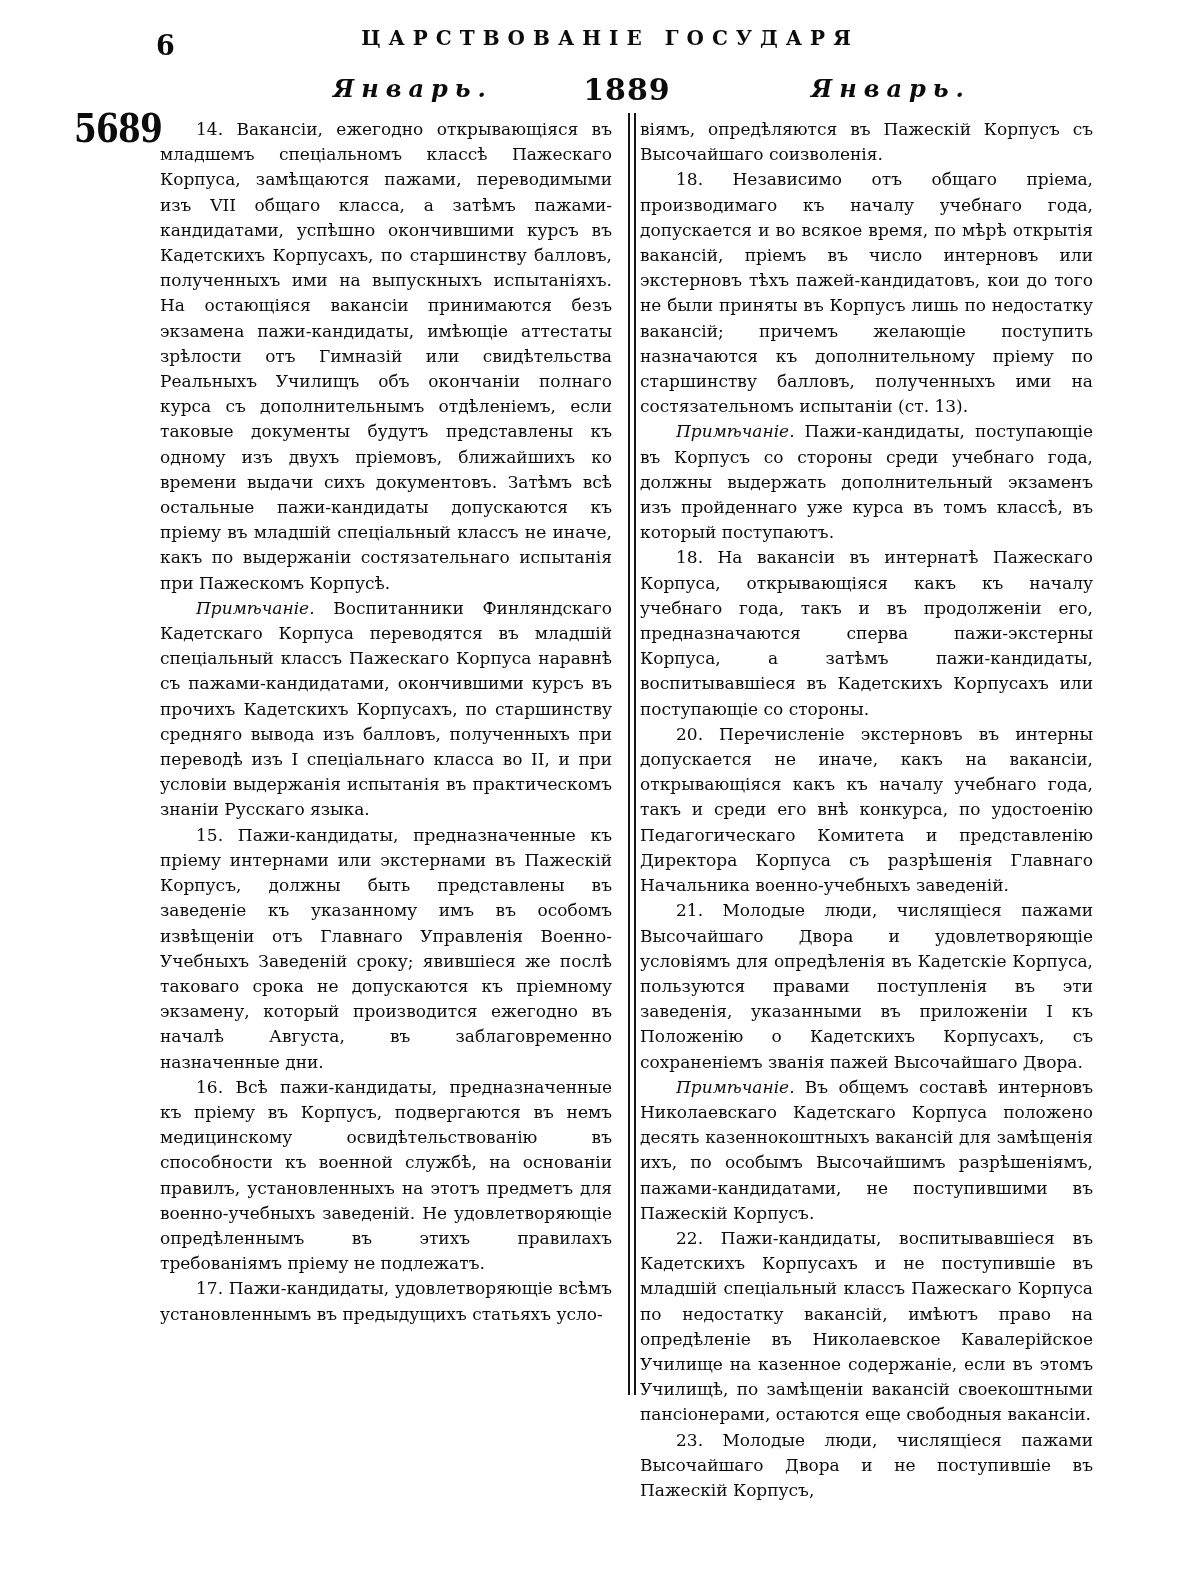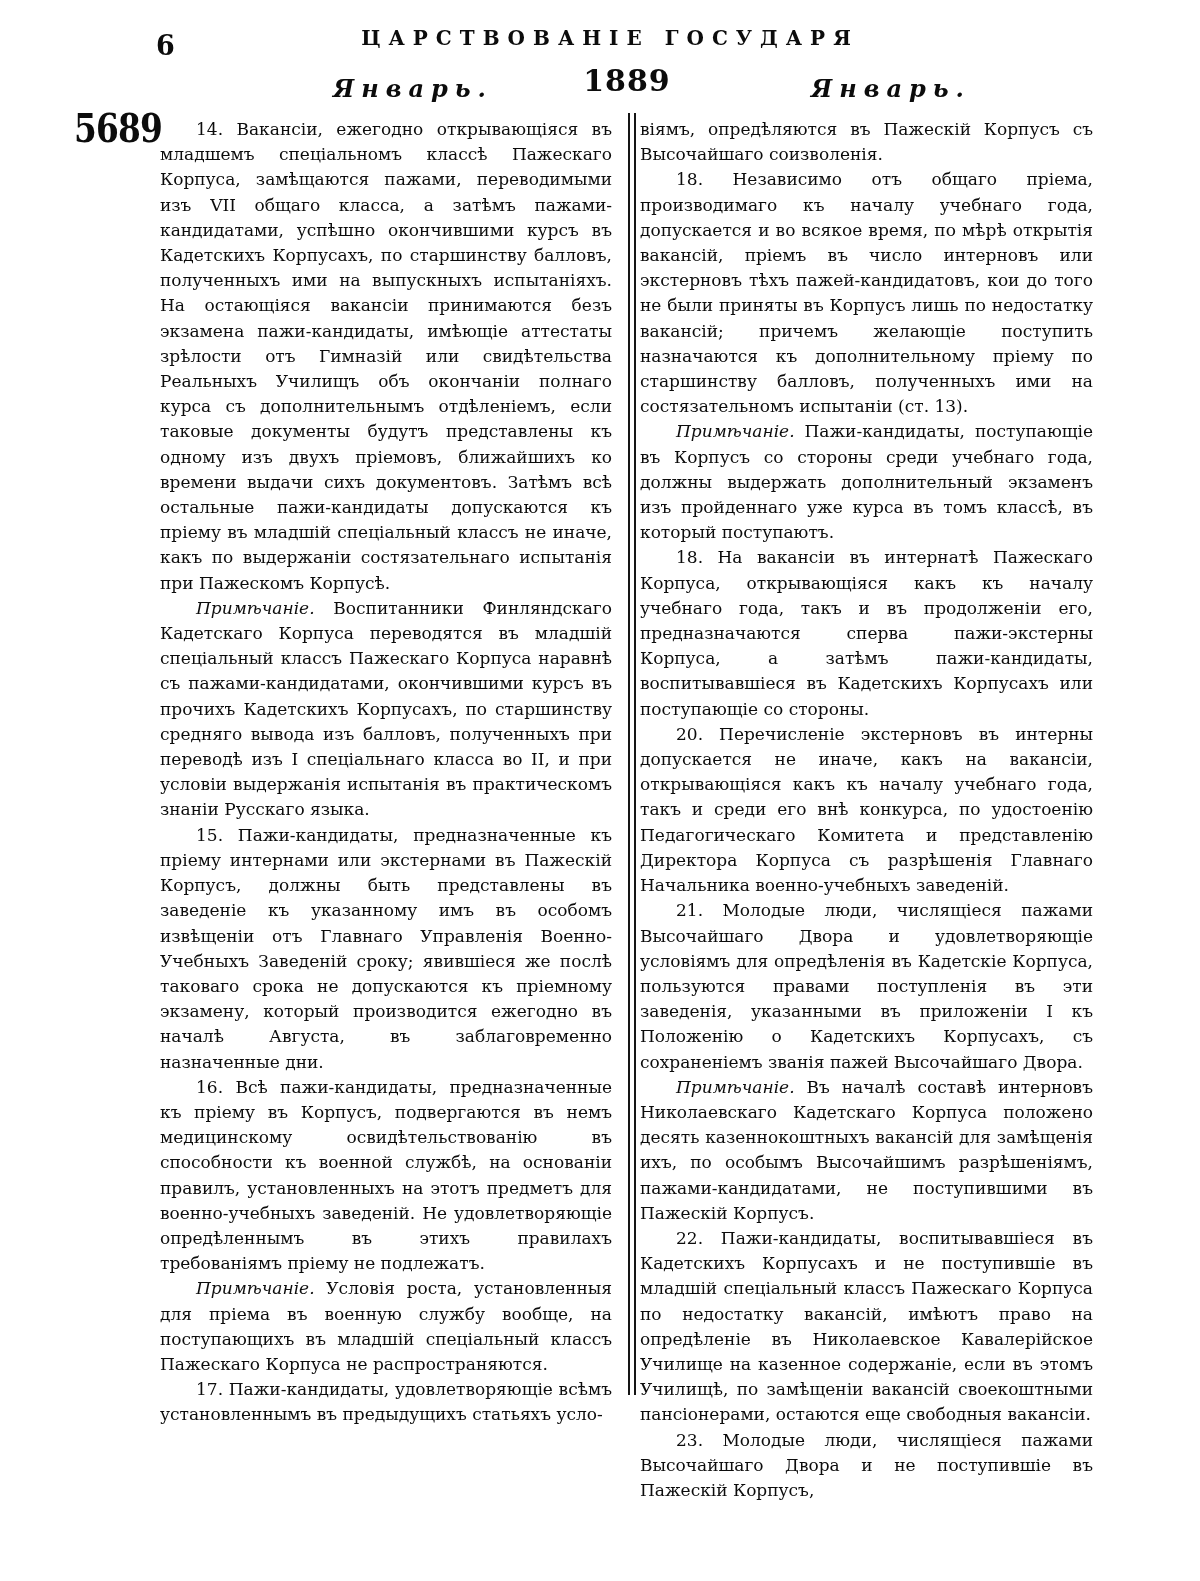--- a/index.html
+++ b/index.html
@@ -48,21 +48,21 @@
     margin-left: 23px;
   }
   .month-left { left: 390px; transform: translateX(-50%); }
   .month-right { left: 868px; transform: translateX(-50%); }
   .year {
     left: 627px;
     transform: translateX(-50%);
     font-size: 30px;
     font-weight: bold;
     letter-spacing: 1px;
-    top: 63px;
+    top: 72px;
   }
   .act-number {
     position: absolute;
     left: 74px;
     top: 104px;
     font-size: 40px;
     font-weight: bold;
     transform: scaleX(0.82);
     transform-origin: left top;
     letter-spacing: -1px;
@@ -105,29 +105,28 @@
   <div class="month-right">Январь.</div>
   <div class="act-number">5689</div>
 
   <div class="divider"></div>
 
   <div class="column column-left">
     <p class="para"><span>14. Вакансіи, ежегодно открывающіяся въ младшемъ спеціальномъ классѣ Пажескаго Корпуса, замѣщаются пажами, переводимыми изъ VII общаго класса, а затѣмъ пажами-кандидатами, успѣшно окончившими курсъ въ Кадетскихъ Корпусахъ, по старшинству балловъ, полученныхъ ими на выпускныхъ испытаніяхъ. На остающіяся вакансіи принимаются безъ экзамена пажи-кандидаты, имѣющіе аттестаты зрѣлости отъ Гимназій или свидѣтельства Реальныхъ Училищъ объ окончаніи полнаго курса съ дополнительнымъ отдѣленіемъ, если таковые документы будутъ представлены къ одному изъ двухъ пріемовъ, ближайшихъ ко времени выдачи сихъ документовъ. Затѣмъ всѣ остальные пажи-кандидаты допускаются къ пріему въ младшій спеціальный классъ не иначе, какъ по выдержаніи состязательнаго испытанія при Пажескомъ Корпусѣ.</span></p>
     <p class="para"><i class="note-lead">Примѣчаніе.</i> <span>Воспитанники Финляндскаго Кадетскаго Корпуса переводятся въ младшій спеціальный классъ Пажескаго Корпуса наравнѣ съ пажами-кандидатами, окончившими курсъ въ прочихъ Кадетскихъ Корпусахъ, по старшинству средняго вывода изъ балловъ, полученныхъ при переводѣ изъ I спеціальнаго класса во II, и при условіи выдержанія испытанія въ практическомъ знаніи Русскаго языка.</span></p>
     <p class="para"><span>15. Пажи-кандидаты, предназначенные къ пріему интернами или экстернами въ Пажескій Корпусъ, должны быть представлены въ заведеніе къ указанному имъ въ особомъ извѣщеніи отъ Главнаго Управленія Военно-Учебныхъ Заведеній сроку; явившіеся же послѣ таковаго срока не допускаются къ пріемному экзамену, который производится ежегодно въ началѣ Августа, въ заблаговременно назначенные дни.</span></p>
     <p class="para"><span>16. Всѣ пажи-кандидаты, предназначенные къ пріему въ Корпусъ, подвергаются въ немъ медицинскому освидѣтельствованію въ способности къ военной службѣ, на основаніи правилъ, установленныхъ на этотъ предметъ для военно-учебныхъ заведеній. Не удовлетворяющіе опредѣленнымъ въ этихъ правилахъ требованіямъ пріему не подлежатъ.</span></p>
-    <p class="para"><i class="note-lead">Примѣчаніе.</i> <span>Условія роста, установленныя для пріема въ военную службу вообще, на поступающихъ въ младшій спеціальный классъ Пажескаго Корпуса не распространяются.</span></p>
     <p class="para"><span>17. Пажи-кандидаты, удовлетворяющіе всѣмъ установленнымъ въ предыдущихъ статьяхъ усло-</span></p>
   </div>
 
   <div class="column column-right">
     <p class="para cont"><span>віямъ, опредѣляются въ Пажескій Корпусъ съ Высочайшаго соизволенія.</span></p>
     <p class="para"><span>18. Независимо отъ общаго пріема, производимаго къ началу учебнаго года, допускается и во всякое время, по мѣрѣ открытія вакансій, пріемъ въ число интерновъ или экстерновъ тѣхъ пажей-кандидатовъ, кои до того не были приняты въ Корпусъ лишь по недостатку вакансій; причемъ желающіе поступить назначаются къ дополнительному пріему по старшинству балловъ, полученныхъ ими на состязательномъ испытаніи (ст. 13).</span></p>
     <p class="para"><i class="note-lead">Примѣчаніе.</i> <span>Пажи-кандидаты, поступающіе въ Корпусъ со стороны среди учебнаго года, должны выдержать дополнительный экзаменъ изъ пройденнаго уже курса въ томъ классѣ, въ который поступаютъ.</span></p>
     <p class="para"><span>18. На вакансіи въ интернатѣ Пажескаго Корпуса, открывающіяся какъ къ началу учебнаго года, такъ и въ продолженіи его, предназначаются сперва пажи-экстерны Корпуса, а затѣмъ пажи-кандидаты, воспитывавшіеся въ Кадетскихъ Корпусахъ или поступающіе со стороны.</span></p>
     <p class="para"><span>20. Перечисленіе экстерновъ въ интерны допускается не иначе, какъ на вакансіи, открывающіяся какъ къ началу учебнаго года, такъ и среди его внѣ конкурса, по удостоенію Педагогическаго Комитета и представленію Директора Корпуса съ разрѣшенія Главнаго Начальника военно-учебныхъ заведеній.</span></p>
     <p class="para"><span>21. Молодые люди, числящіеся пажами Высочайшаго Двора и удовлетворяющіе условіямъ для опредѣленія въ Кадетскіе Корпуса, пользуются правами поступленія въ эти заведенія, указанными въ приложеніи I къ Положенію о Кадетскихъ Корпусахъ, съ сохраненіемъ званія пажей Высочайшаго Двора.</span></p>
-    <p class="para"><i class="note-lead">Примѣчаніе.</i> <span>Въ началѣ составѣ интерновъ Николаевскаго Кадетскаго Корпуса положено десять казеннокоштныхъ вакансій для замѣщенія ихъ, по особымъ Высочайшимъ разрѣшеніямъ, пажами-кандидатами, не поступившими въ Пажескій Корпусъ.</span></p>
+    <p class="para"><i class="note-lead">Примѣчаніе.</i> <span>Въ общемъ составѣ интерновъ Николаевскаго Кадетскаго Корпуса положено десять казеннокоштныхъ вакансій для замѣщенія ихъ, по особымъ Высочайшимъ разрѣшеніямъ, пажами-кандидатами, не поступившими въ Пажескій Корпусъ.</span></p>
     <p class="para"><span>22. Пажи-кандидаты, воспитывавшіеся въ Кадетскихъ Корпусахъ и не поступившіе въ младшій спеціальный классъ Пажескаго Корпуса по недостатку вакансій, имѣютъ право на опредѣленіе въ Николаевское Кавалерійское Училище на казенное содержаніе, если въ этомъ Училищѣ, по замѣщеніи вакансій своекоштными пансіонерами, остаются еще свободныя вакансіи.</span></p>
     <p class="para"><span>23. Молодые люди, числящіеся пажами Высочайшаго Двора и не поступившіе въ Пажескій Корпусъ,</span></p>
   </div>
 
 </div>
 
 </body></html>

